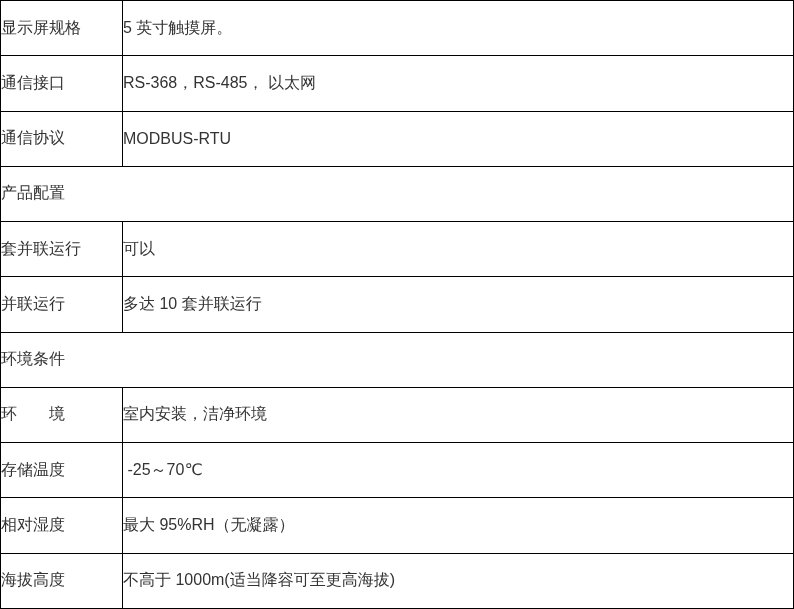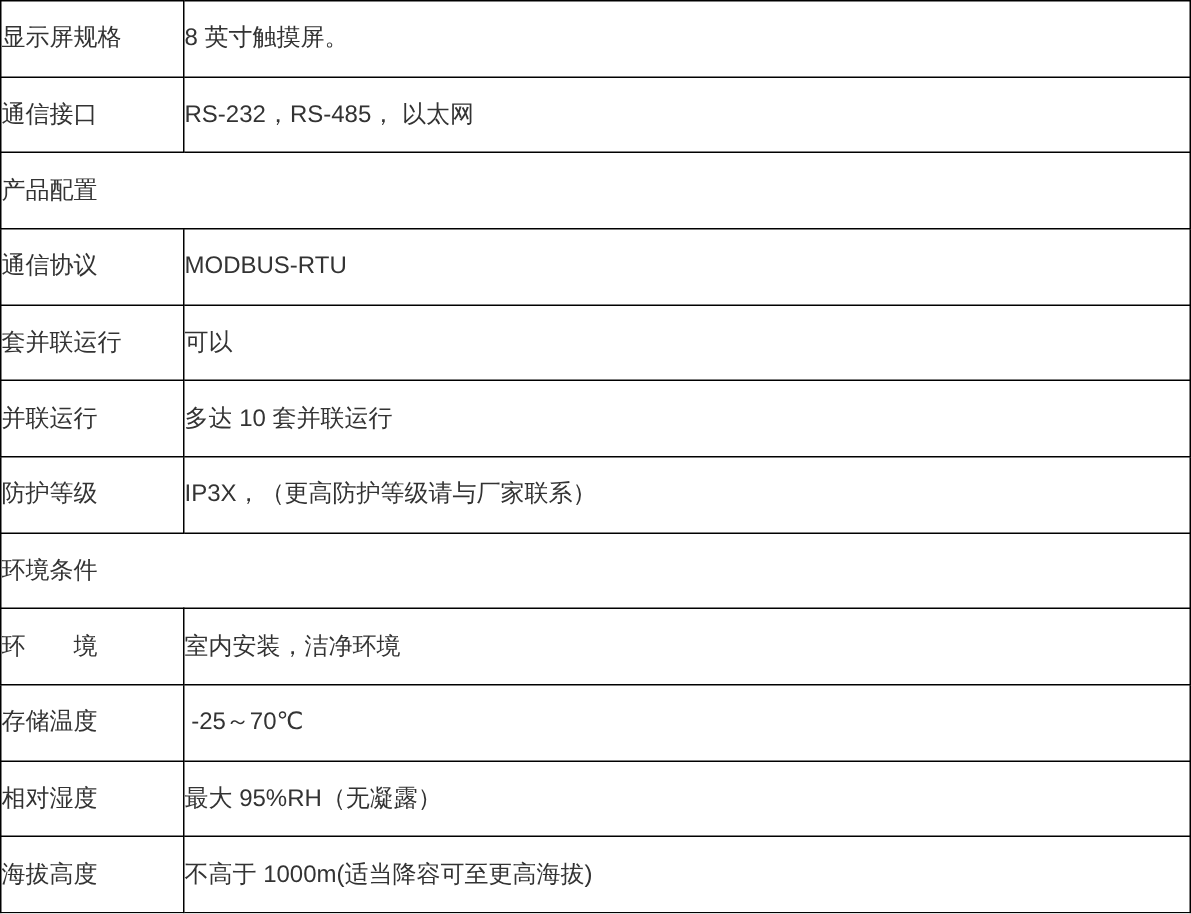--- a/index.html
+++ b/index.html
@@ -43,44 +43,40 @@
     }
   </style>
 </head>
 <body>
 
 <div class="page">
   <table class="spec-table">
     <tbody>
         <tr>
           <td class="label-cell">显示屏规格</td>
-          <td class="value-cell">8 英寸触摸屏。</td>
+          <td class="value-cell">5 英寸触摸屏。</td>
         </tr>
         <tr>
           <td class="label-cell">通信接口</td>
-          <td class="value-cell">RS-232，RS-485， 以太网</td>
-        </tr>
-        <tr>
-          <td colspan="2" class="section-cell">产品配置</td>
+          <td class="value-cell">RS-368，RS-485， 以太网</td>
         </tr>
         <tr>
           <td class="label-cell">通信协议</td>
           <td class="value-cell">MODBUS-RTU</td>
+        </tr>
+        <tr>
+          <td colspan="2" class="section-cell">产品配置</td>
         </tr>
         <tr>
           <td class="label-cell">套并联运行</td>
           <td class="value-cell">可以</td>
         </tr>
         <tr>
           <td class="label-cell">并联运行</td>
           <td class="value-cell">多达 10 套并联运行</td>
-        </tr>
-        <tr>
-          <td class="label-cell">防护等级</td>
-          <td class="value-cell">IP3X，（更高防护等级请与厂家联系）</td>
         </tr>
         <tr>
           <td colspan="2" class="section-cell">环境条件</td>
         </tr>
         <tr>
           <td class="label-cell">环　　境</td>
           <td class="value-cell">室内安装，洁净环境</td>
         </tr>
         <tr>
           <td class="label-cell">存储温度</td>

